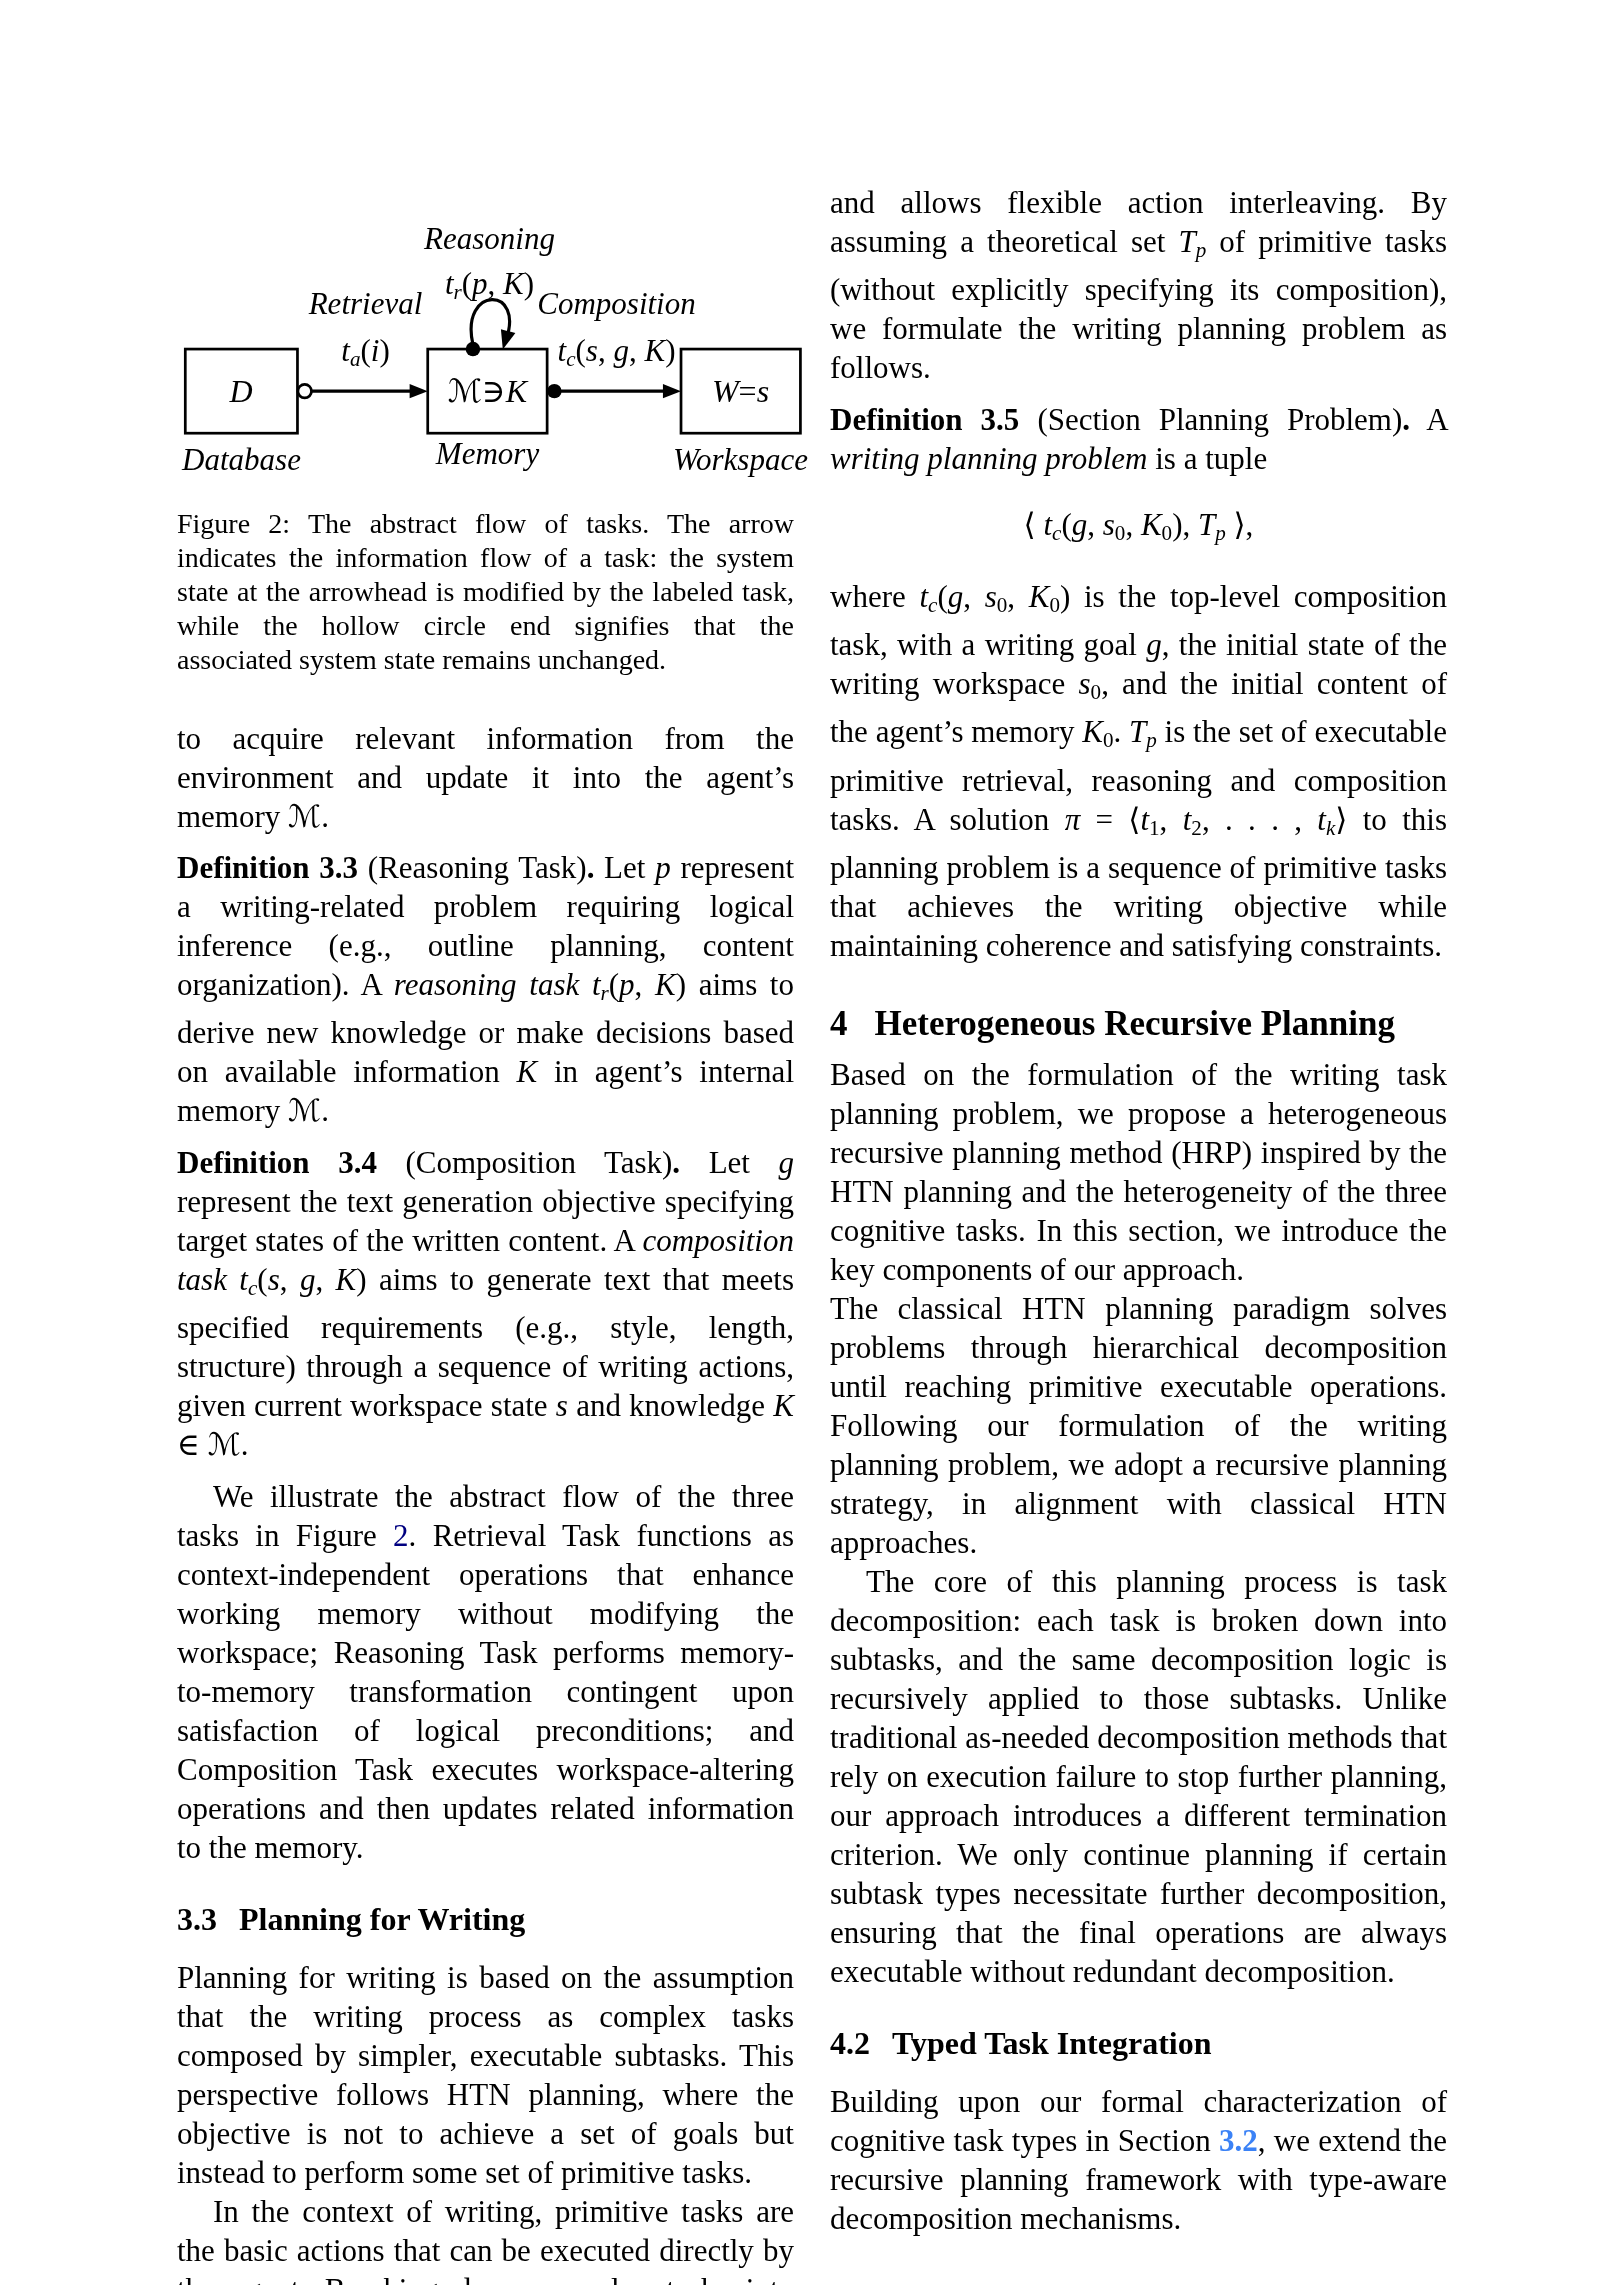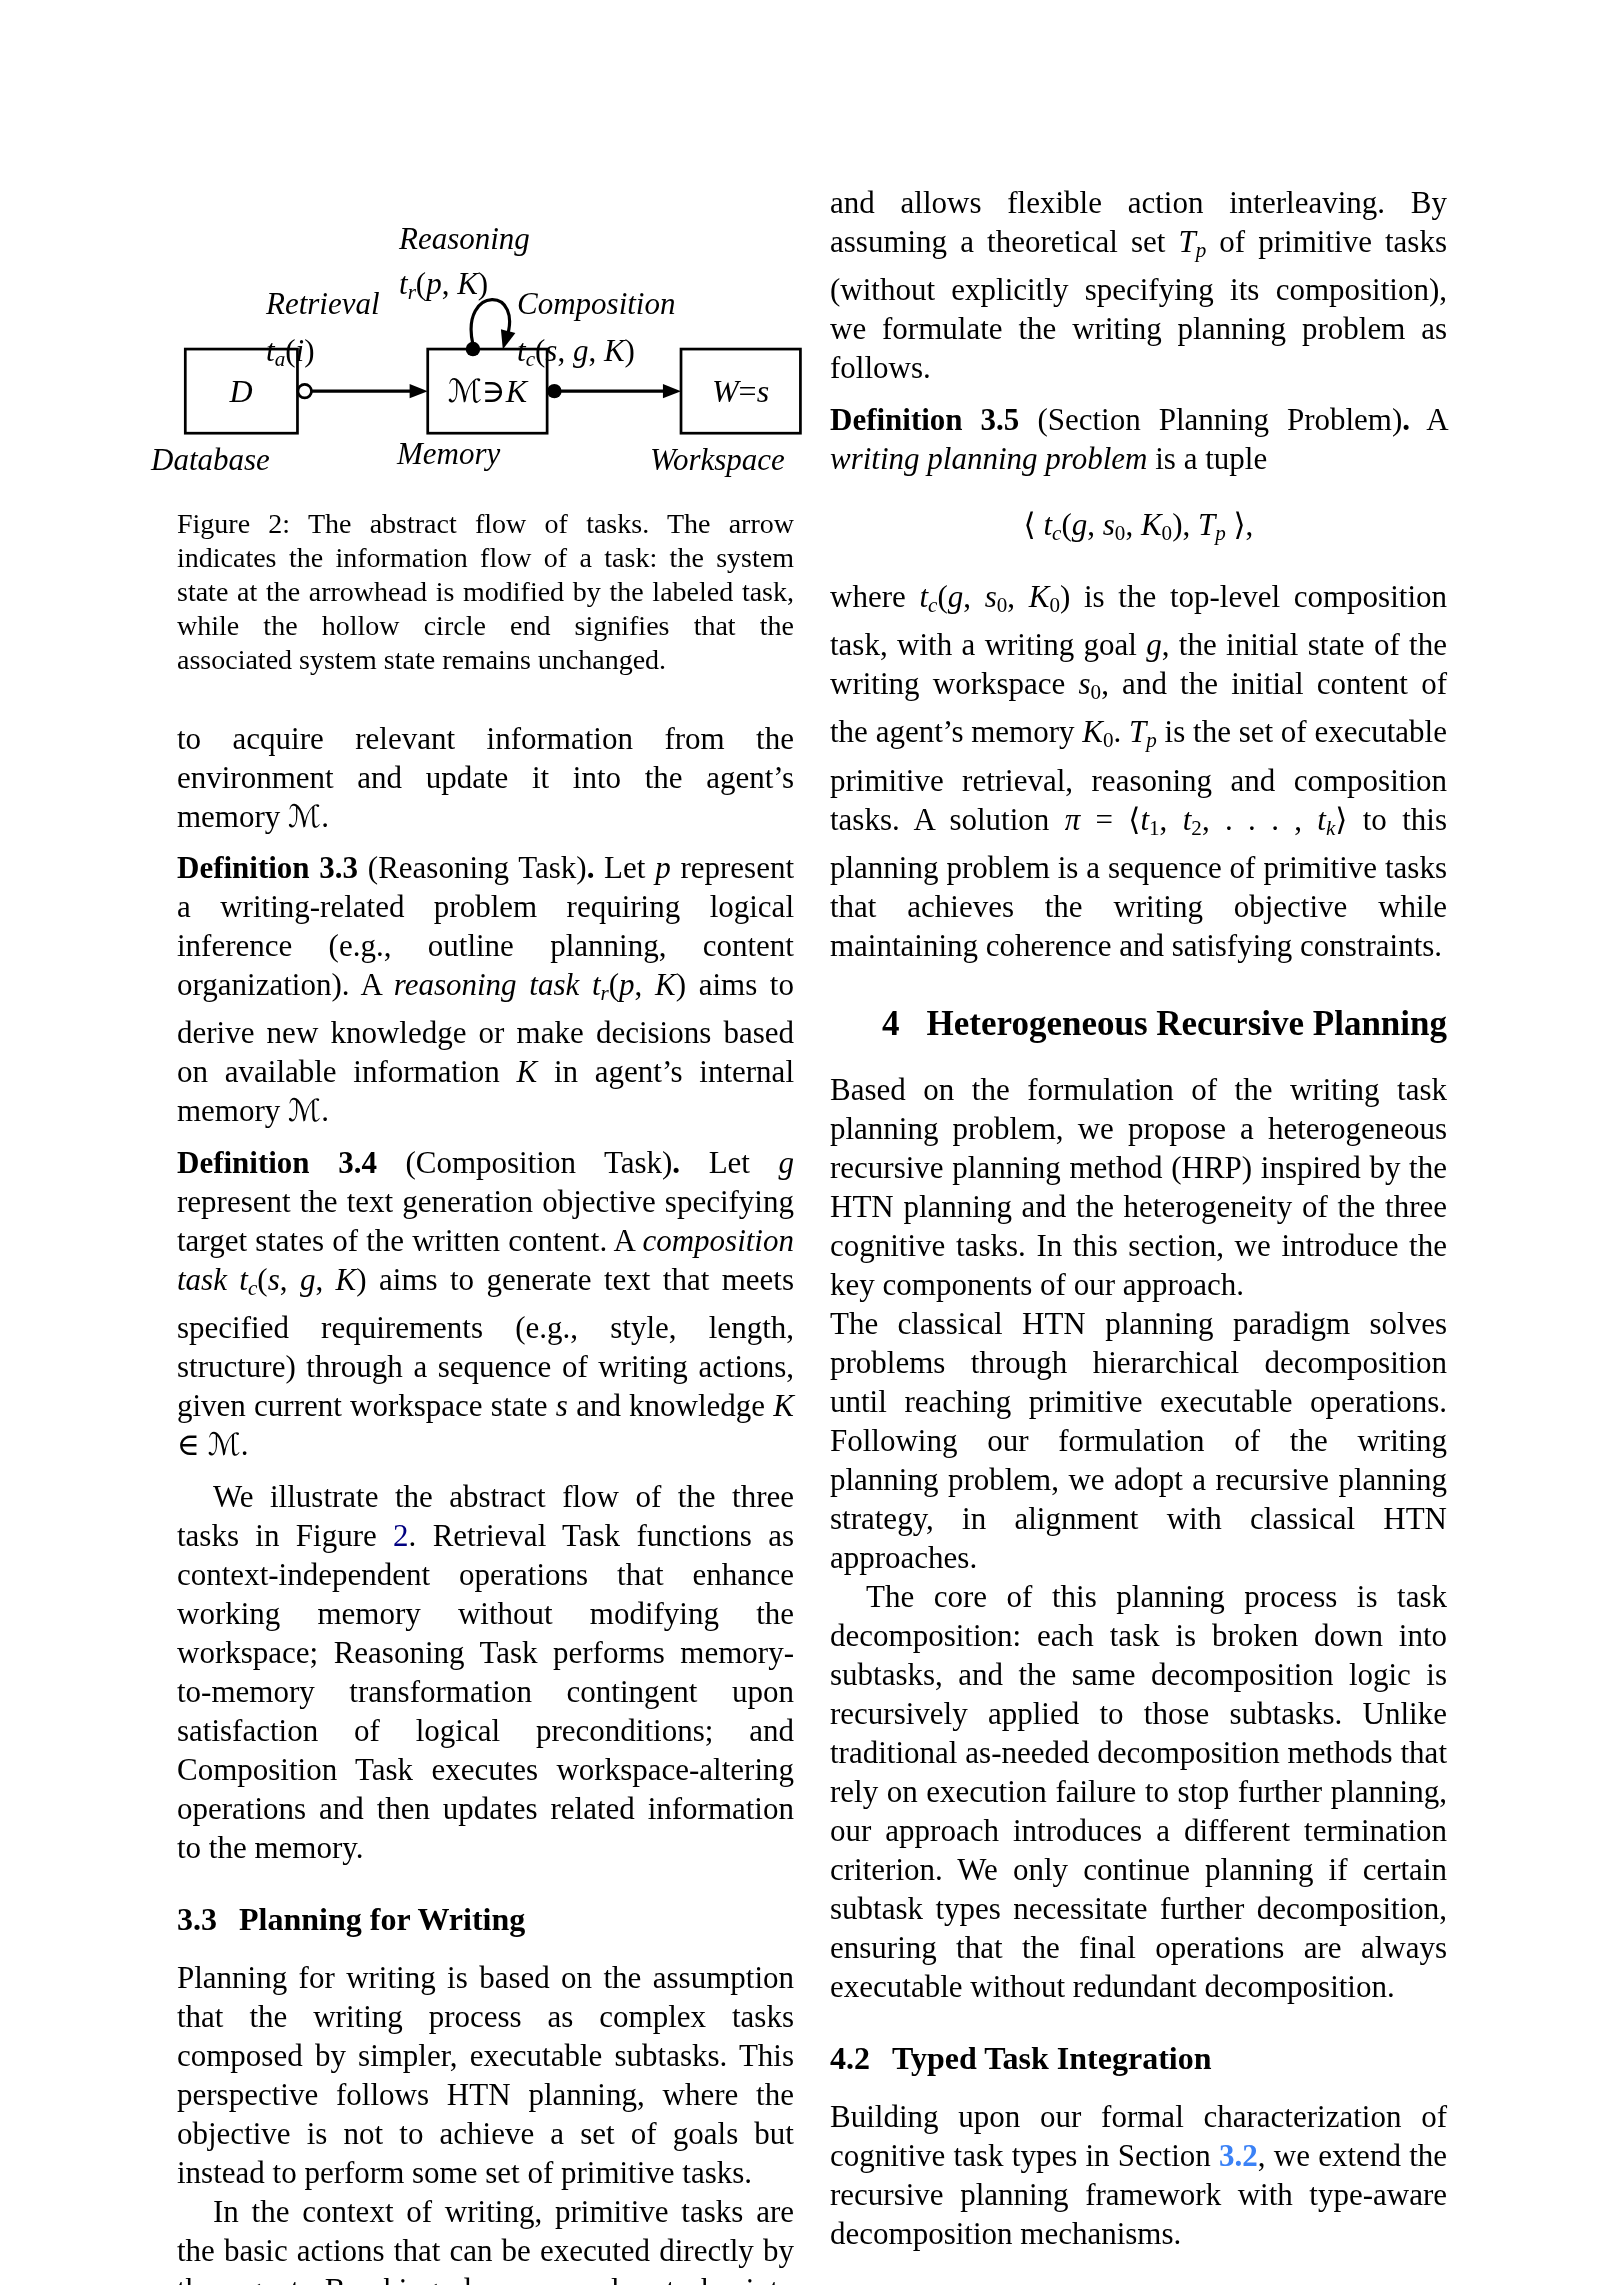--- a/index.html
+++ b/index.html
@@ -9,36 +9,36 @@
   }
   .col { position:absolute; width:617px; font-size:31px; line-height:39px; text-align:justify; }
   #col-left  { left:177px; top:0; }
   #col-right { left:830px; top:183px; }
 
   .para { margin:0; }
   .para.indent { text-indent:36px; }
   .para.spaced { margin-top:12.7px; }
   .caption { font-size:28px; line-height:34px; margin:14.5px 0 42px 0; }
 
-  .sec-heading   { font-size:35px; line-height:42px; font-weight:bold; text-align:right; margin:38px 0 25px 0; }
+  .sec-heading   { font-size:35px; line-height:42px; font-weight:bold; text-align:left; margin:38px 0 10px 0; }
   .sec-heading .h-num { margin-right:27px; }
   .subsec-heading { font-size:32px; line-height:38px; font-weight:bold; text-align:left; margin:33px 0 20px 0; }
   .subsec-heading .h-num { margin-right:22px; }
 
   .equation { text-align:center; margin:27px 0 23.5px 0; }
 
   .r-p  { }
   .r-b  { font-weight:bold; }
   .r-i  { font-style:italic; }
   .r-sub  { font-style:italic; font-size:68%; vertical-align:-0.25em; }
   .r-subr { font-size:68%; vertical-align:-0.25em; }
 
   .figure { position:relative; width:629px; height:275px; margin-top:217px; }
   .figure svg { position:absolute; left:0; top:0; }
-  .fig-text { position:absolute; line-height:1.15; }
+  .fig-text { position:absolute; text-align:center; line-height:1.15; }
   .fig-symbol { display:flex; align-items:center; justify-content:center; font-size:32px; }
   .fig-label { font-size:31px; font-style:italic; width:181px; }
   .fig-edge-word { font-size:31px; font-style:italic; }
   .fig-edge-formula { font-size:31px; }
 </style>
 </head>
 <body>
 
 <div class="col" id="col-left">
 

